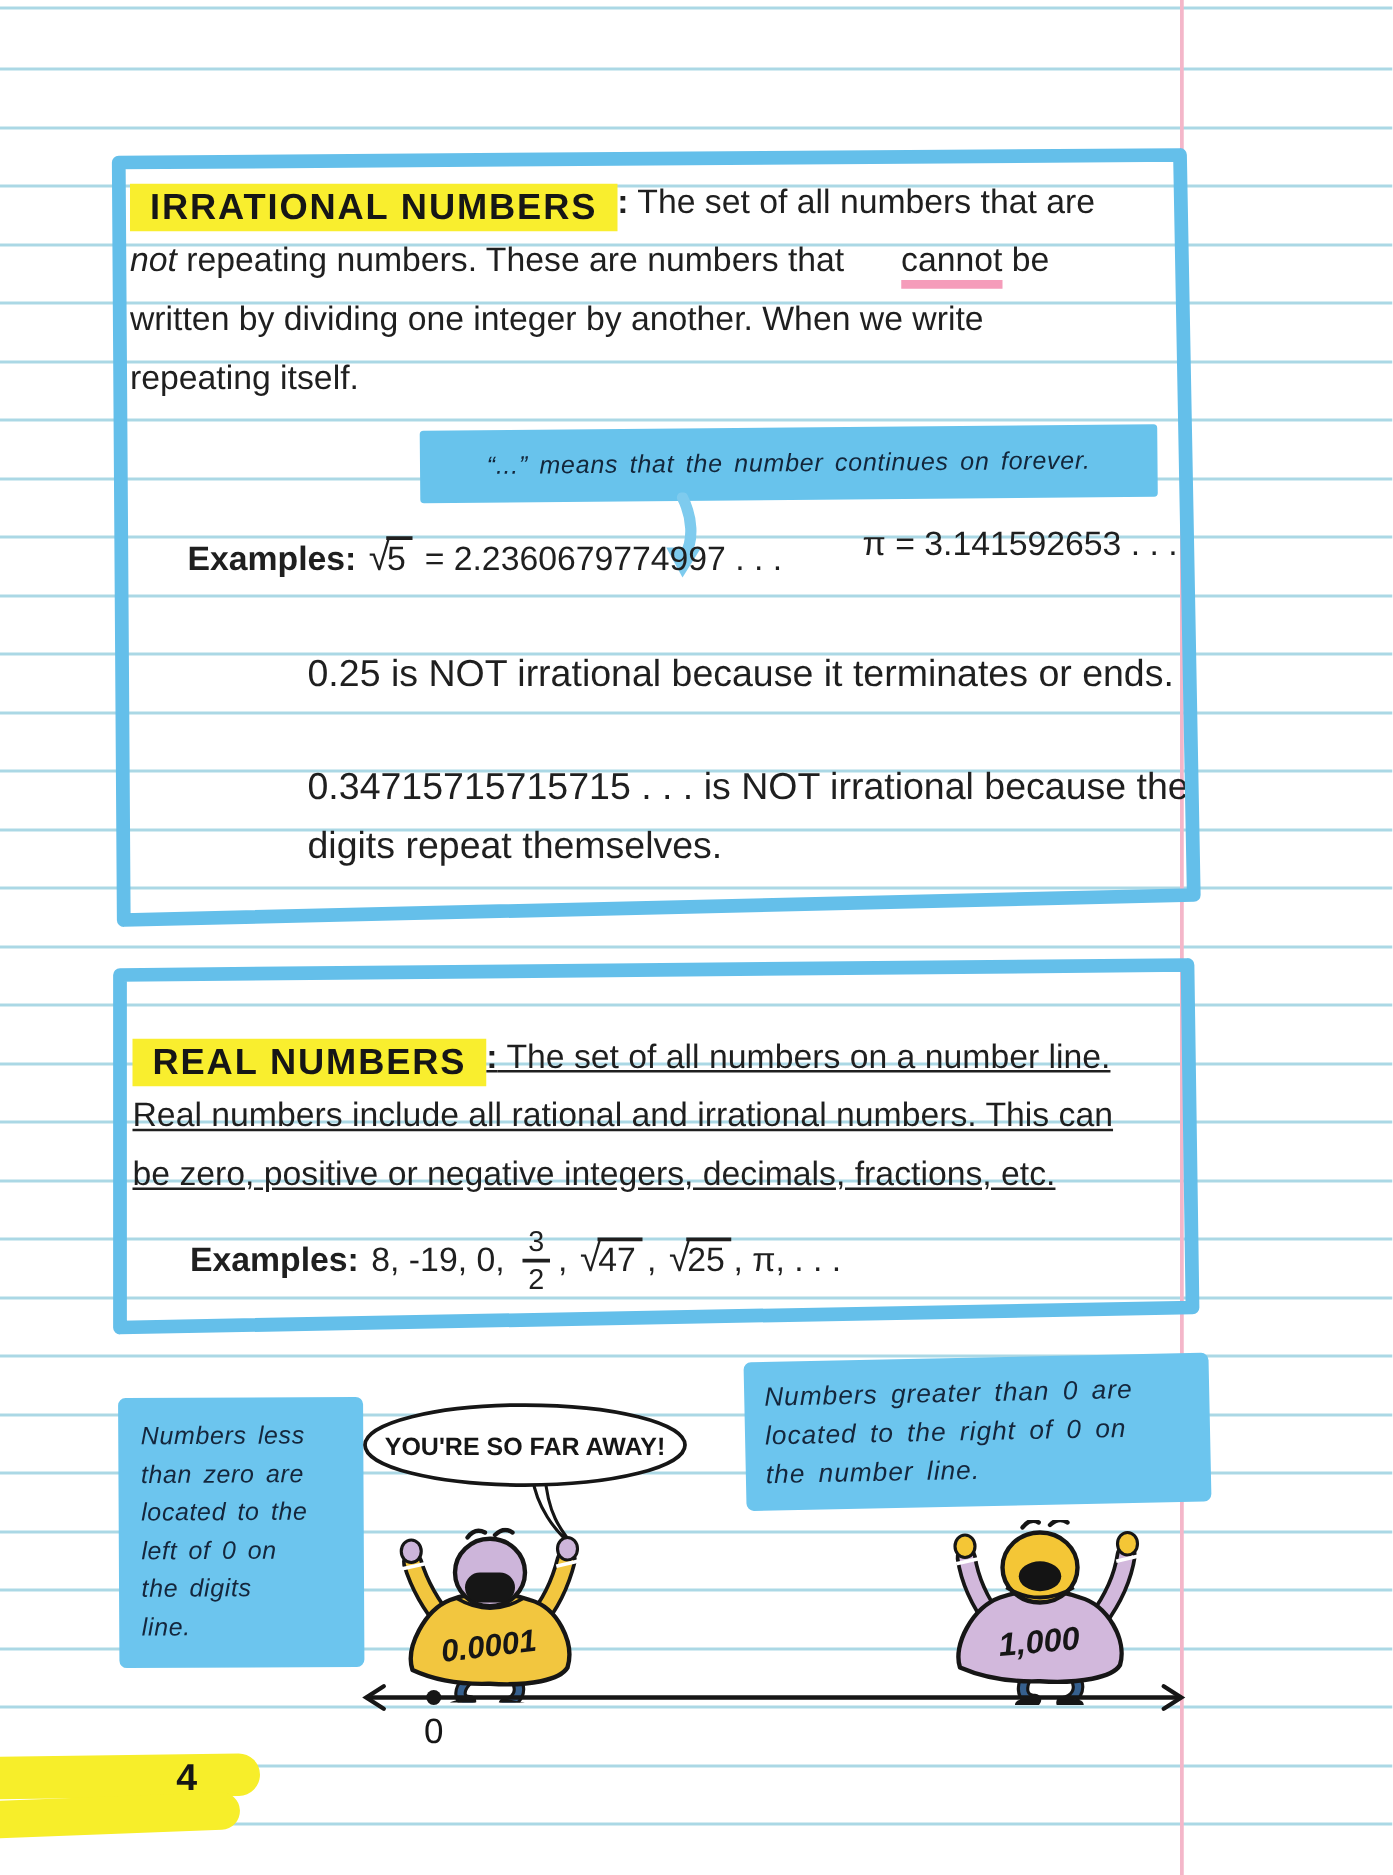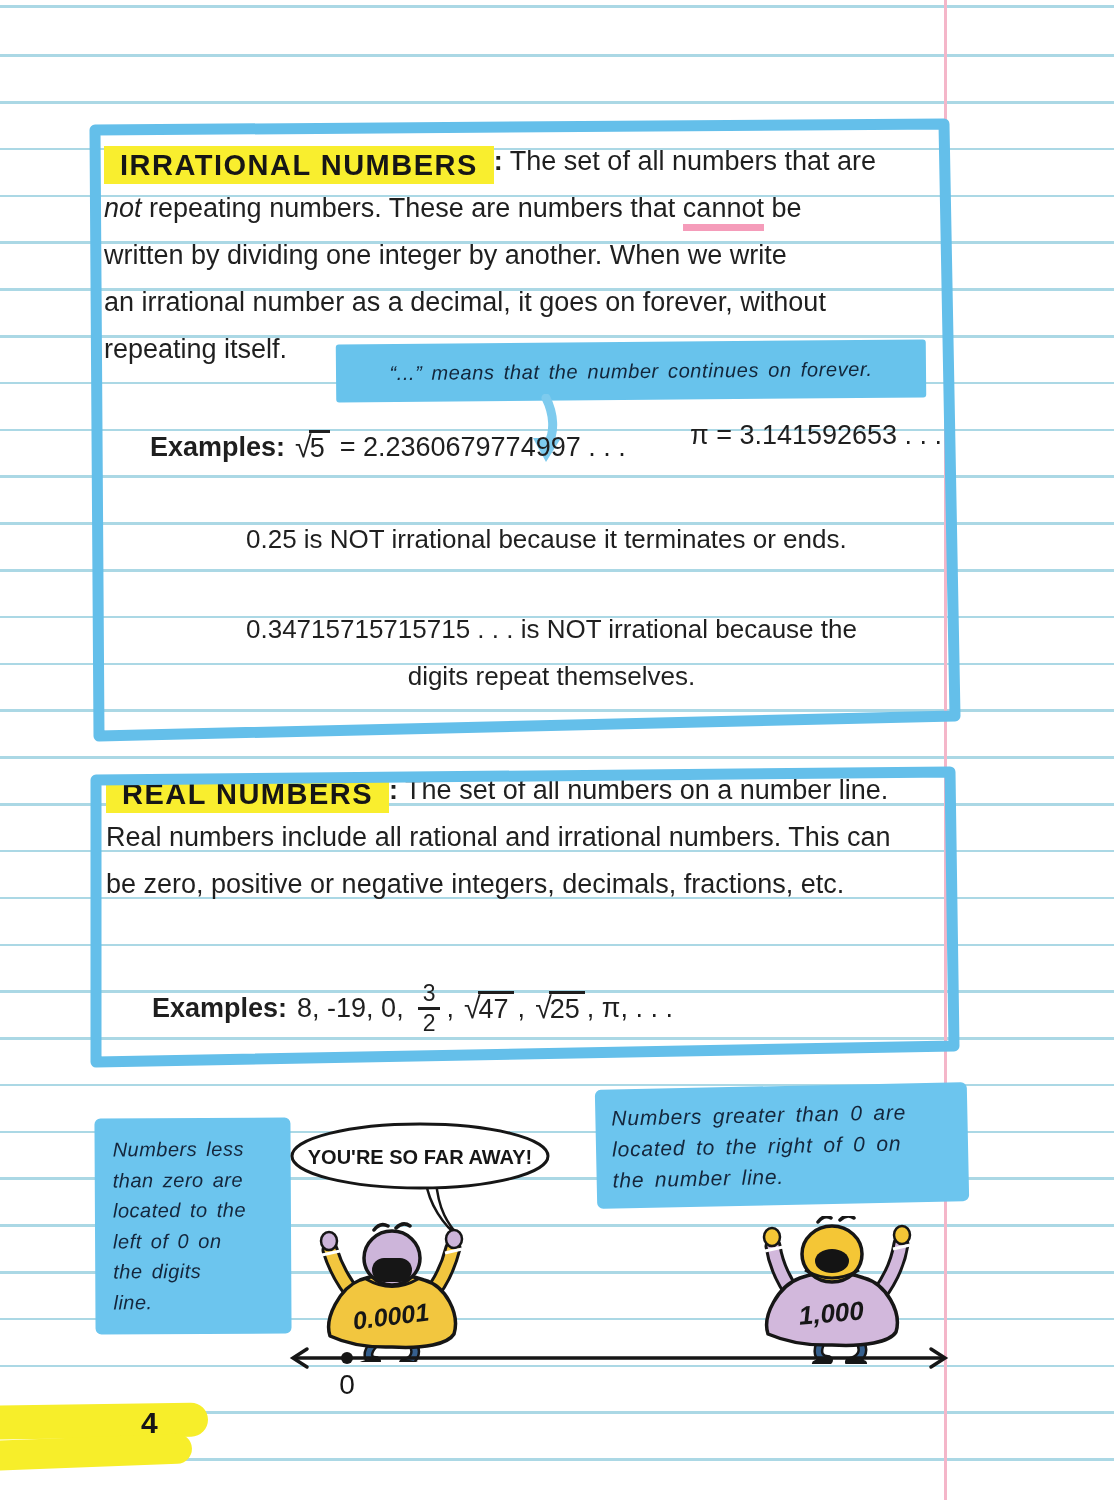--- a/index.html
+++ b/index.html
@@ -24,38 +24,38 @@
   .box-border { position:absolute; z-index:3; pointer-events:none; }
 
   .tline { height:47px; line-height:47px; white-space:nowrap; font-size:27px; }
   .term-highlight {
     display:inline-block; background:#f9ee2e; color:#161616;
     font-weight:900; font-size:29px; letter-spacing:1.5px;
     line-height:38px; padding:0 16px; vertical-align:-5px;
   }
   .colon { font-weight:700; }
   .it { font-style:italic; }
-  .pink-underline { border-bottom:7px solid #f59cba; padding-bottom:1px; }
+  .pink-underline { border-bottom:7px solid #f59cba; padding-bottom:1px;margin-left:38px; }
 
   .note-blue {
     position:absolute; z-index:2;
     background:#68c3ec; color:#12263b;
     font-style:italic; font-size:20px; letter-spacing:0.6px; word-spacing:3px;
     display:flex; align-items:center; justify-content:center;
     border-radius:3px;
   }
   .examples-row { display:flex; align-items:center; gap:10px; font-size:27px; height:46px; }
   .ex-label { font-weight:800;margin-left:46px; }
   .sqrt { display:inline-block; white-space:nowrap; }
   .sqrt .sign { font-size:1.12em; }
   .sqrt .rad { border-top:3px solid #1f1f1f; padding:0 5px 0 1px; margin-left:-3px; }
   .frac { display:inline-flex; flex-direction:column; align-items:center; line-height:1.05; font-size:23px; margin:0 4px; }
   .frac .den { border-top:3px solid #1f1f1f; padding:1px 5px 0; }
   .frac .num { padding:0 5px 1px; }
-  .body-note { font-size:26px;text-align:center; }
+  .body-note { font-size:30px; }
 
   .callout {
     background:#6cc5ee; color:#14263c; border-radius:6px;
     font-style:italic; z-index:2; position:absolute;
   }
   .callout .cline { display:block; }
   .left-callout { font-size:20px; line-height:30.5px; padding:16px 8px 8px 18px; letter-spacing:0.5px; word-spacing:3px; transform:rotate(-0.3deg); }
   .right-callout { font-size:21px; line-height:31px; padding:13px 16px; letter-spacing:0.8px; word-spacing:4px; transform:rotate(-1.2deg); }
 
   .swash { position:absolute; background:#f7ee2a; z-index:2; }
@@ -74,21 +74,20 @@
   </svg>
 
   <div class="abs" style="left:104px; top:138px; width:840px;">
     <div class="tline">
       <span class="term-highlight">IRRATIONAL NUMBERS</span><span class="colon">:</span><span> The set of all numbers that are</span>
     </div>
     <div class="tline">
       <span class="it">not</span><span> repeating numbers. These are numbers that </span><span class="pink-underline">cannot</span><span> be</span>
     </div>
     <div class="tline">written by dividing one integer by another. When we write</div>
-    <div class="tline">an irrational number as a decimal, it goes on forever, without</div>
     <div class="tline">repeating itself.</div>
   </div>
 
   <div class="note-blue" style="left:336px; top:342px; width:590px; height:58px; transform:rotate(-0.5deg);">
     <span>“...” means that the number continues on forever.</span>
   </div>
 
   <svg class="abs" style="left:528px; top:394px;" width="48" height="72" viewBox="0 0 48 72">
     <path d="M18,4 C26,20 27,38 20,50" fill="none" stroke="#7ecbee" stroke-width="9" stroke-linecap="round"></path>
     <path d="M5,44 L33,44 L18,68 Z" fill="#7ecbee"></path>
@@ -106,21 +105,21 @@
   <div class="abs tline body-note" style="left:246px; top:516px;">0.25 is NOT irrational because it terminates or ends.</div>
   <div class="abs" style="left:246px; top:606px;">
     <div class="tline body-note">0.34715715715715 . . . is NOT irrational because the</div>
     <div class="tline body-note">digits repeat themselves.</div>
   </div>
 
   <svg class="box-border" style="left:88px; top:764px;" width="876" height="308" viewBox="0 0 876 308">
     <path d="M8,16 L862,8 L866,282 L8,298 Z" fill="none" stroke="#64bfea" stroke-width="11" stroke-linejoin="round"></path>
   </svg>
 
-  <div class="abs" style="left:106px; top:767px; width:840px;">
+  <div class="abs" style="left:106px; top:822px; width:840px;text-decoration:underline;">
     <div class="tline">
       <span class="term-highlight">REAL NUMBERS</span><span class="colon">:</span><span> The set of all numbers on a number line.</span>
     </div>
     <div class="tline">Real numbers include all rational and irrational numbers. This can</div>
     <div class="tline">be zero, positive or negative integers, decimals, fractions, etc.</div>
   </div>
 
   <div class="abs examples-row" style="left:106px; top:976px; height:64px;">
     <span class="ex-label">Examples:</span>
     <span>8, -19, 0,</span>

